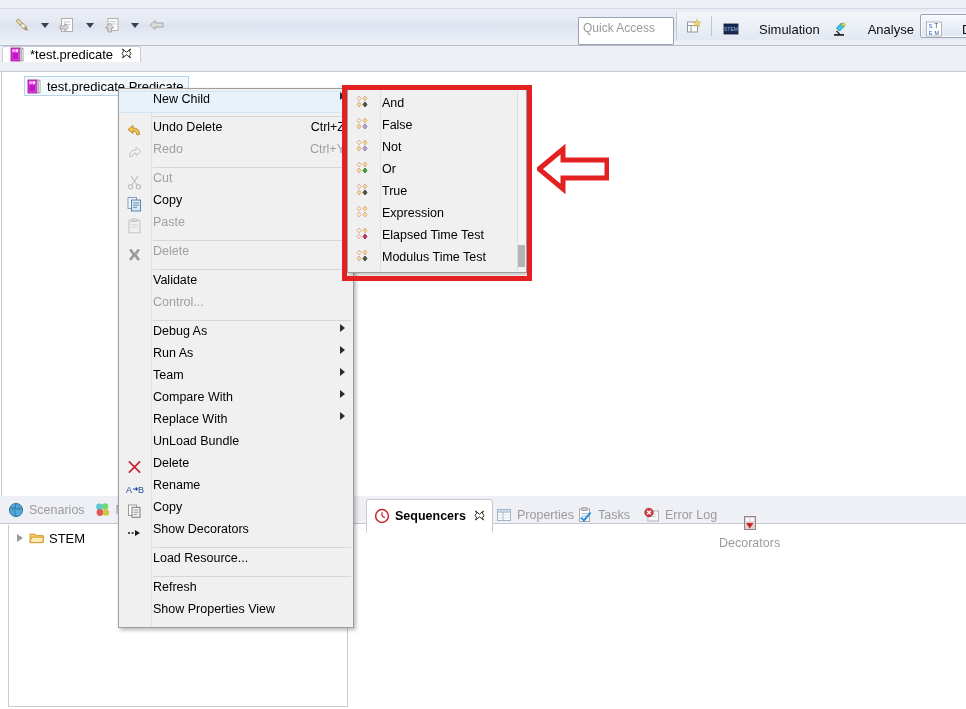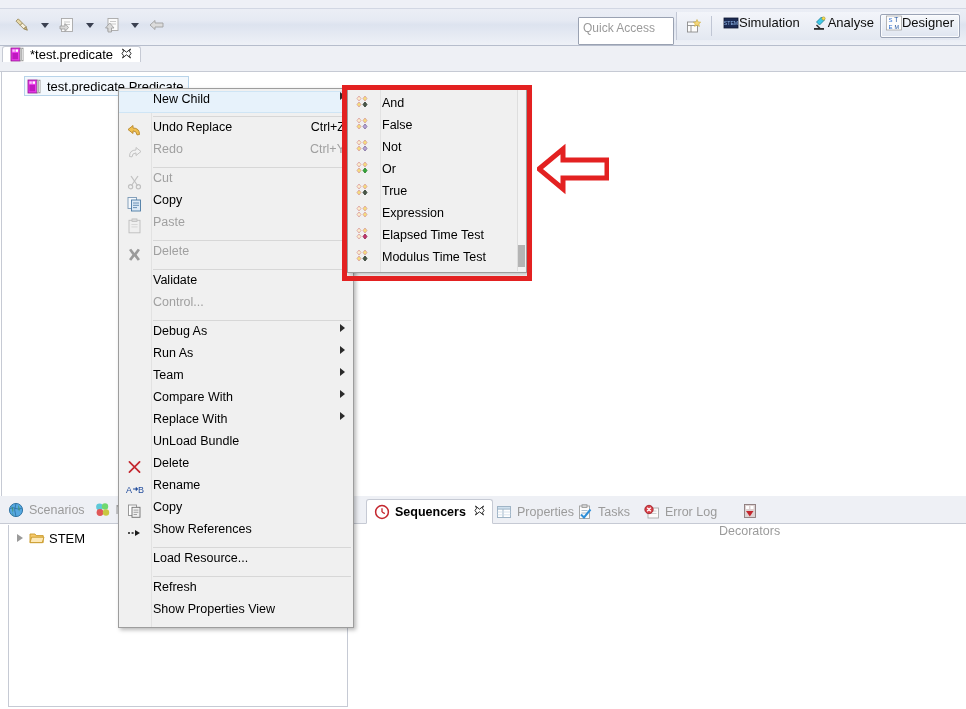--- a/index.html
+++ b/index.html
@@ -90,22 +90,22 @@
     width: 26px; height: 24px;
     display:flex; align-items:center; justify-content:center;
   }
   .persp-sep {
     width: 1px; height: 20px;
     background: #c0c6d4;
     margin: 0 5px;
   }
   .persp-item {
     display: flex;
-    align-items: flex-start;
-    gap: 0;
+    align-items: flex-end;
+    gap: 20px;
     height: 22px;
     padding: 0 5px;
     font-size: 13px;
     color: #0d0d0d;
     white-space: nowrap;
     border: 1px solid transparent;
     border-radius: 2px;
   }
   .persp-item.active {
     background: linear-gradient(to bottom,#f7f9fc,#dfe5f0);
@@ -193,21 +193,21 @@
     box-sizing: border-box;
   }
   .vtab {
     position: absolute;
     top: 3px;
     height: 25px;
     display: flex; align-items: center; gap: 5px;
     font-size: 12.5px;
     color: #9b9b9b;
     white-space: nowrap;
-    padding: 4px 7px;
+    padding: 16px 7px;
     box-sizing: border-box;
   }
   .vtab.active {
     color: #000;
     font-weight: bold;
     background: #ffffff;
     border: 1px solid #c6cad4;
     border-bottom: 1px solid #ffffff;
     border-radius: 3px 3px 0 0;
   }
@@ -644,21 +644,21 @@
       <span class="msub"></span>
     </div>
     <div class="ctx-sep"></div>
 
     <div class="mi">
       <span class="micon">
         <svg width="17" height="17" viewBox="0 0 17 17">
           <path d="M13.5 12 Q13.5 5.5 7 5.5 L7 3 L2 7 L7 11 L7 8.4 Q10.8 8.4 11 12.4 Z" fill="#f0c050" stroke="#b8872a" stroke-width="0.9" stroke-linejoin="round"></path>
         </svg>
       </span>
-      <span class="mlabel">Undo Replace</span>
+      <span class="mlabel">Undo Delete</span>
       <span class="macc">Ctrl+Z</span>
     </div>
 
     <div class="mi disabled">
       <span class="micon">
         <svg width="17" height="17" viewBox="0 0 17 17">
           <path d="M3.5 12 Q3.5 5.5 10 5.5 L10 3 L15 7 L10 11 L10 8.4 Q6.2 8.4 6 12.4 Z" fill="#f2f2f2" stroke="#bdbdbd" stroke-width="0.9" stroke-linejoin="round"></path>
         </svg>
       </span>
       <span class="mlabel">Redo</span>
@@ -787,21 +787,21 @@
     </div>
 
     <div class="mi">
       <span class="micon">
         <svg width="17" height="17" viewBox="0 0 17 17">
           <line x1="2" y1="8.5" x2="4" y2="8.5" stroke="#1b1b1b" stroke-width="1.6"></line>
           <line x1="5.6" y1="8.5" x2="7.6" y2="8.5" stroke="#1b1b1b" stroke-width="1.6"></line>
           <polygon points="9,5.5 14,8.5 9,11.5" fill="#1b1b1b"></polygon>
         </svg>
       </span>
-      <span class="mlabel">Show References</span>
+      <span class="mlabel">Show Decorators</span>
     </div>
     <div class="ctx-sep"></div>
 
     <div class="mi">
       <span class="mlabel">Load Resource...</span>
     </div>
     <div class="ctx-sep"></div>
 
     <div class="mi">
       <span class="mlabel">Refresh</span>

